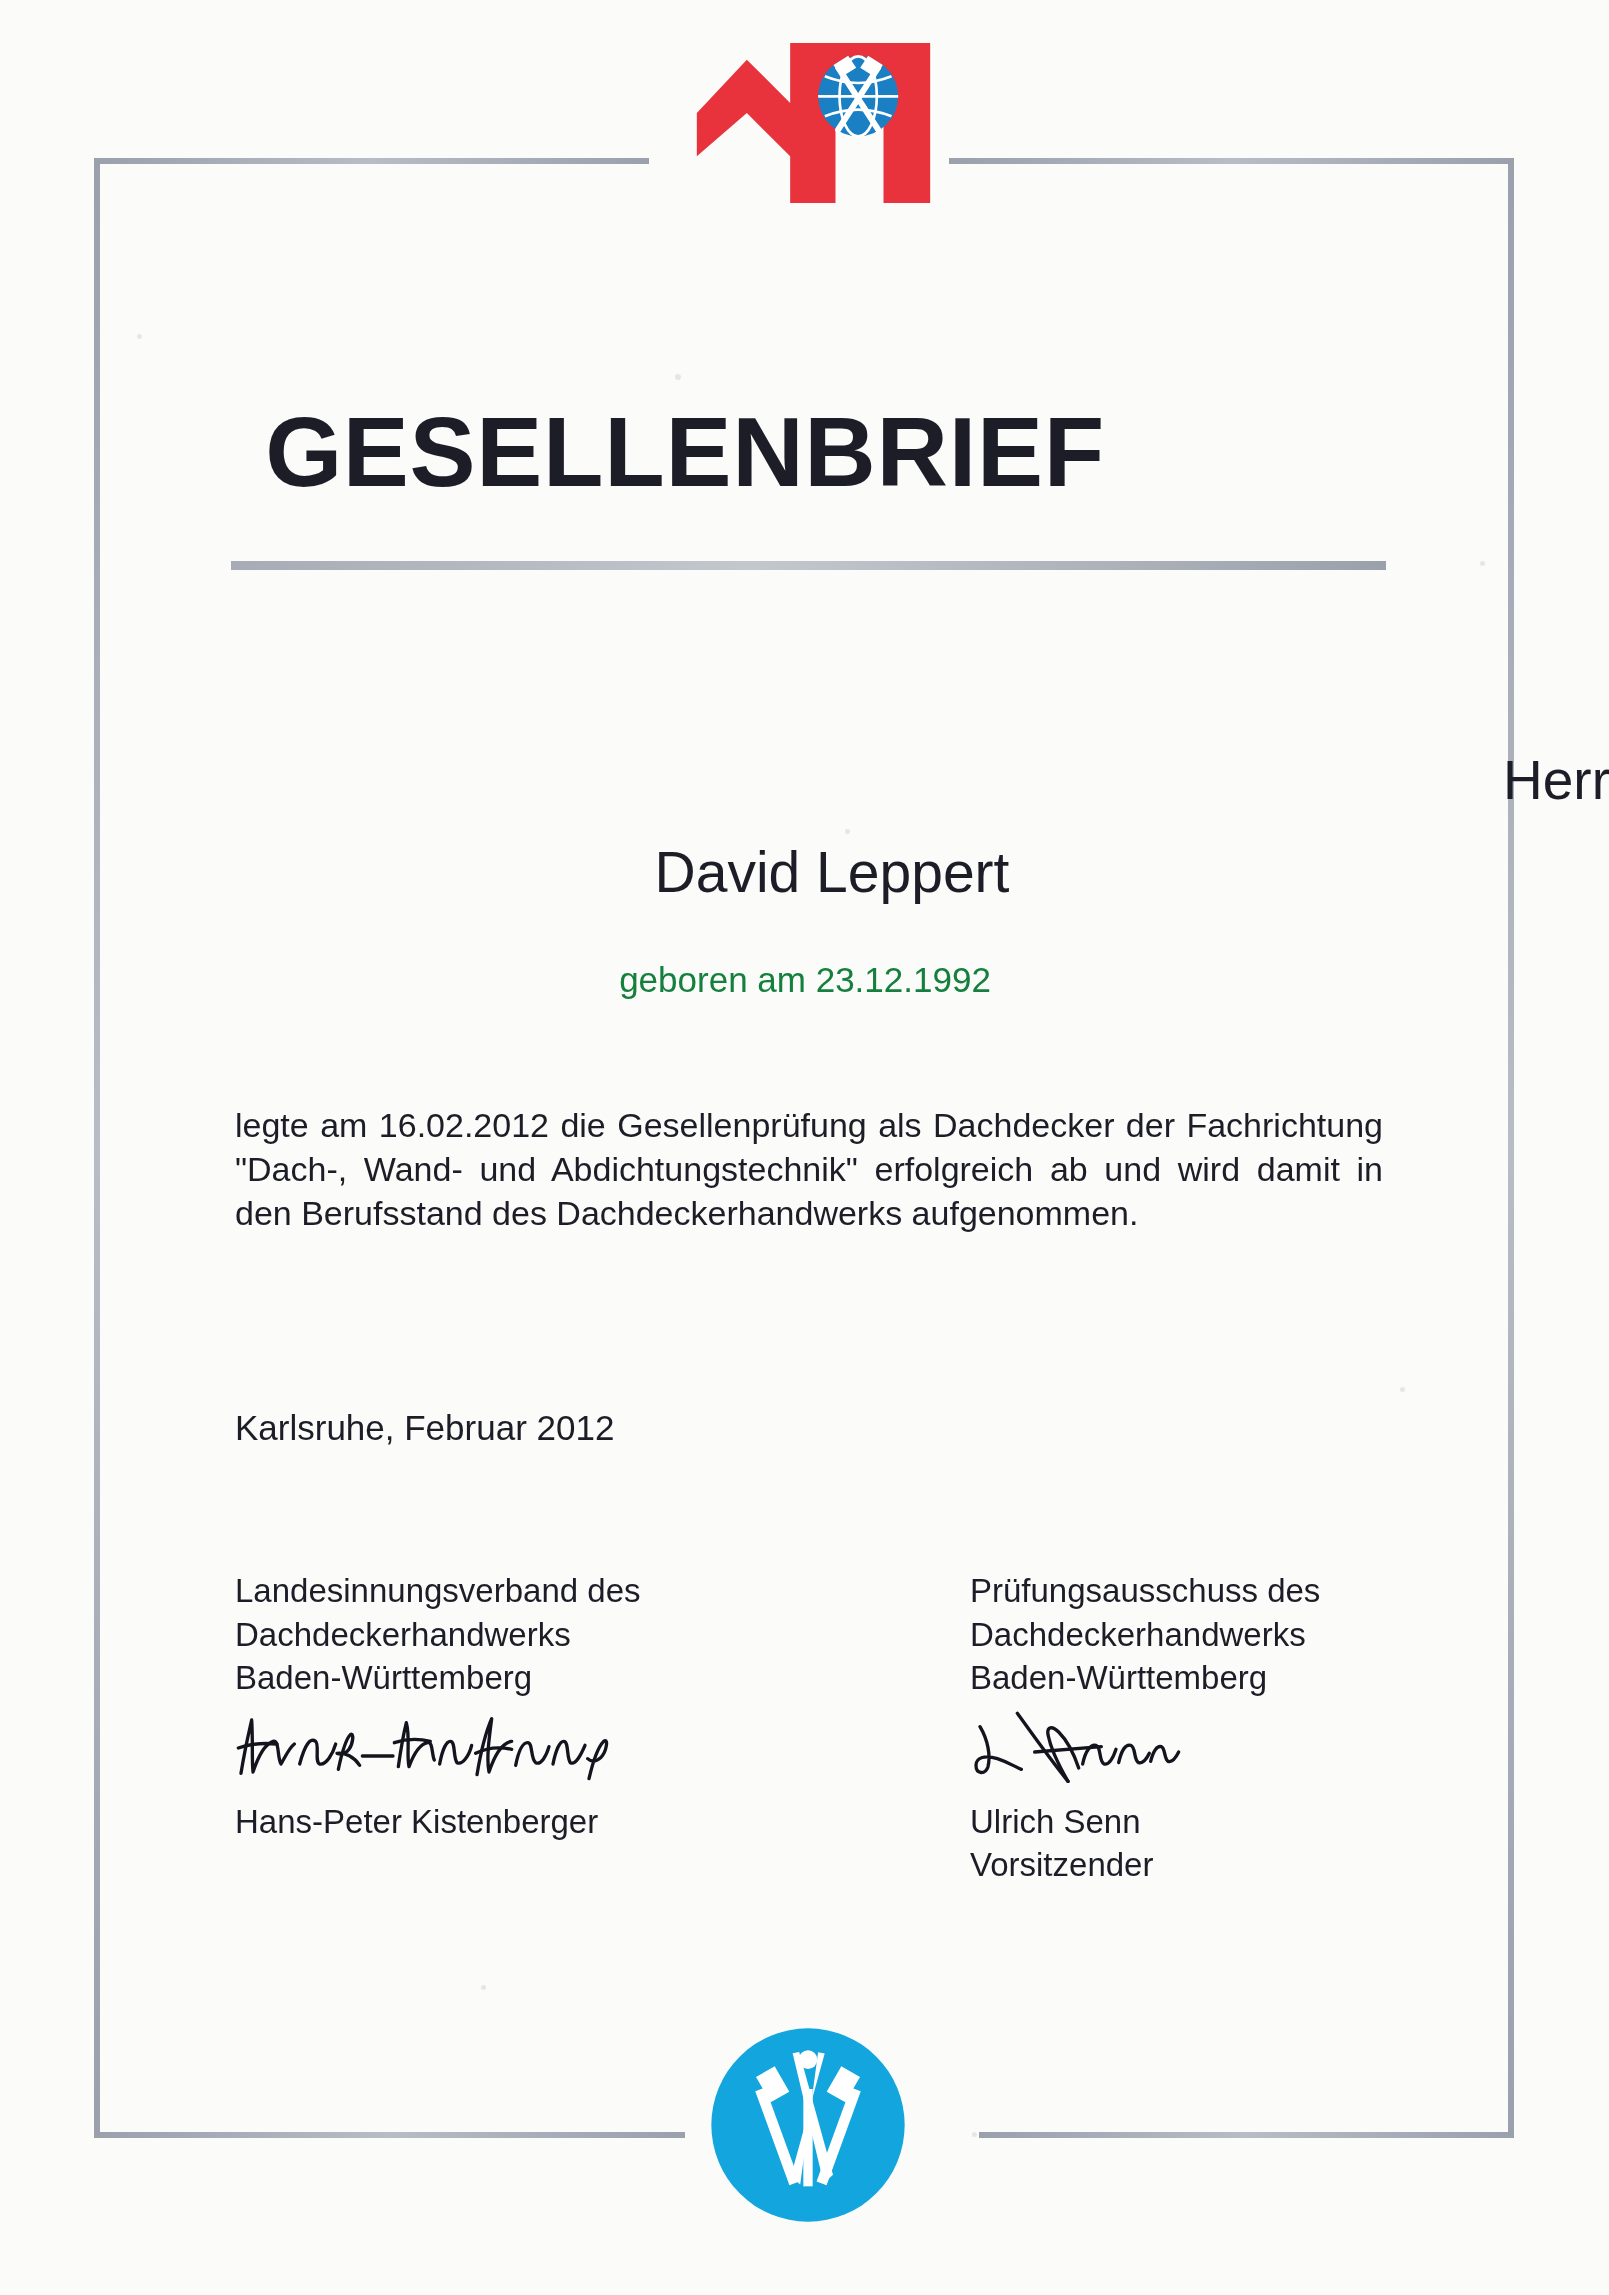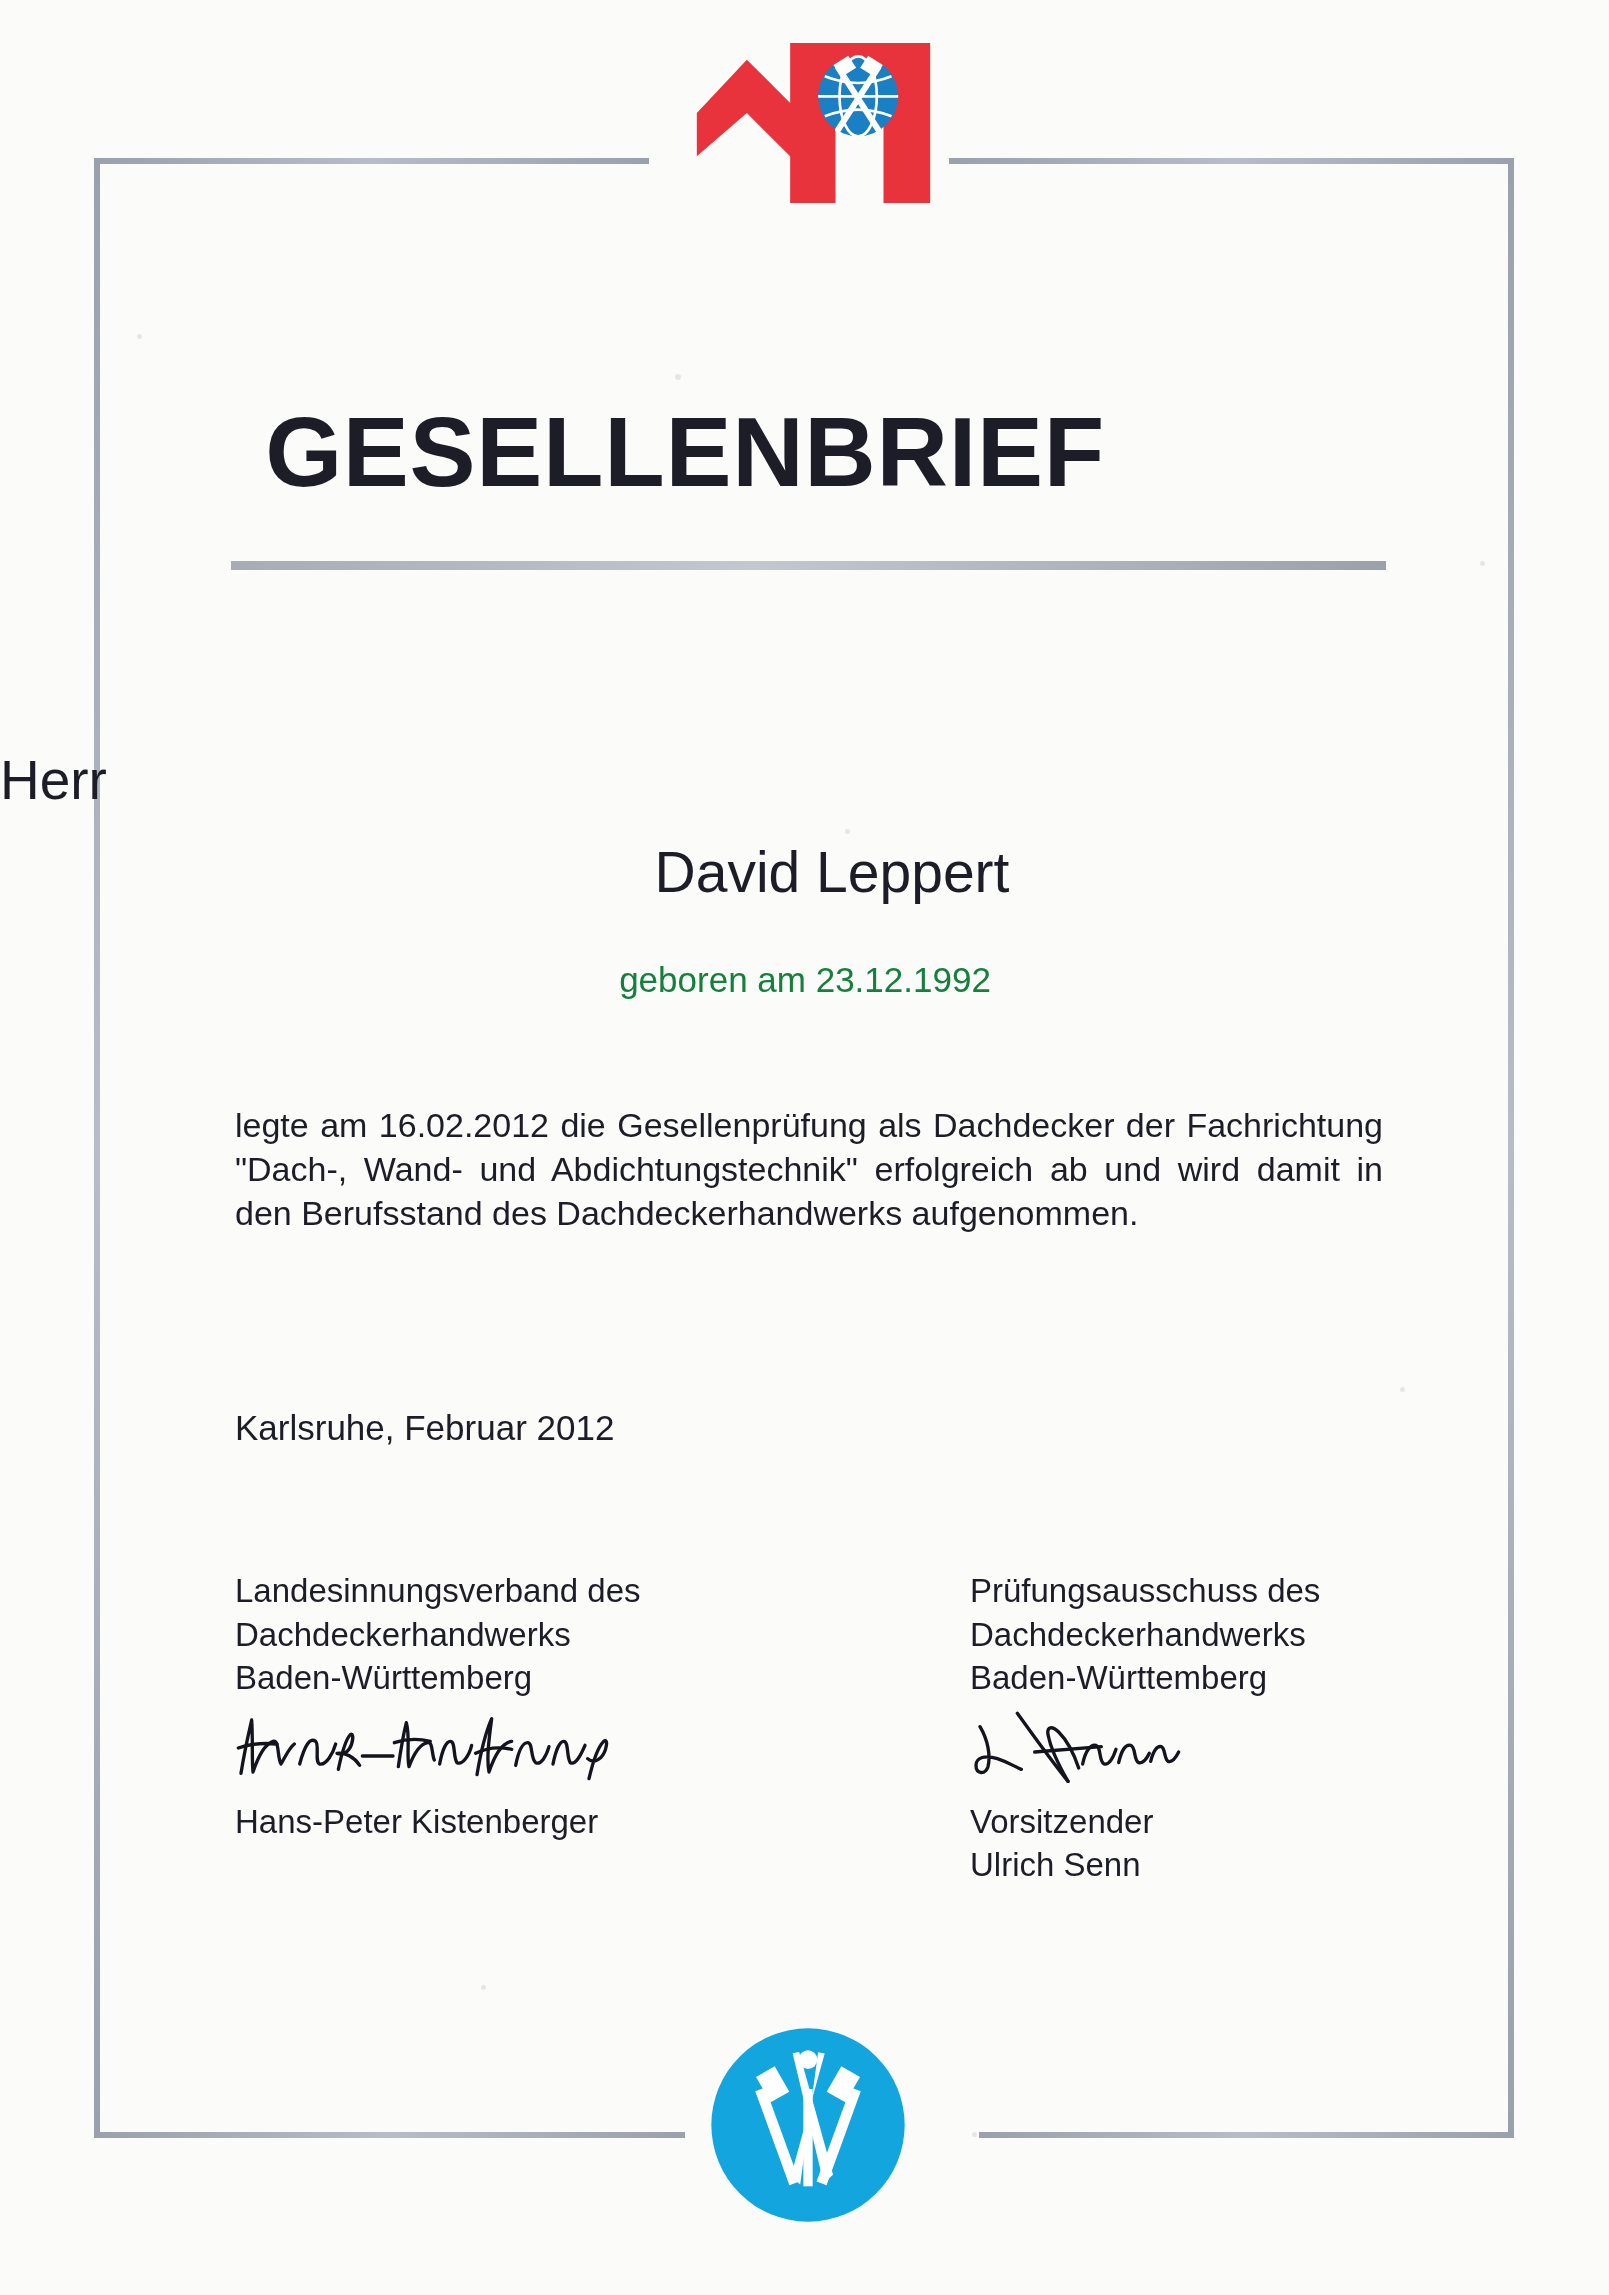--- a/index.html
+++ b/index.html
@@ -65,21 +65,21 @@
     height: 9.4px;
     background: linear-gradient(90deg, #a6abb5 0%, #c3c7ce 45%, #9ba1ab 100%);
   }
 
   
   #salutation {
     position: absolute;
     left: 0;
     top: 748px;
     width: 1610px;
-    text-align: left;
+    text-align: right;
     font-size: 55px;
     color: #1d1d28;
   }
   #recipient-name {
     position: absolute;
     left: 0;
     top: 839px;
     width: 1610px;
     text-align: center;
     font-size: 57px;
@@ -236,22 +236,22 @@
           <path d="M14 40 C26 60, 30 84, 26 100 C22 112, 8 112, 8 98 C8 86, 22 82, 40 88 C58 94, 66 100, 76 104"></path>
           <path d="M70 20 C96 56, 120 90, 146 122"></path>
           <path d="M146 122 C132 98, 120 72, 116 52 C114 40, 122 38, 132 48 C146 62, 156 84, 162 102"></path>
           <path d="M96 78 L196 70"></path>
           <path d="M168 96 C172 76, 180 66, 188 68 C196 70, 192 92, 200 96 C208 98, 214 86, 218 74"></path>
           <path d="M222 94 C226 76, 232 66, 240 68 C248 70, 244 90, 252 94 C258 96, 264 88, 268 80"></path>
           <path d="M270 92 C274 76, 280 68, 286 70 C292 72, 290 88, 296 92 C302 94, 308 86, 312 78"></path>
         </g>
       </svg>
     </div>
+    <div class="sig-person">Ulrich Senn</div>
     <div class="sig-person">Vorsitzender</div>
-    <div class="sig-person">Ulrich Senn</div>
   </div>
 
   <div id="bottom-logo">
     <svg viewBox="0 0 300 300" xmlns="http://www.w3.org/2000/svg">
       <circle cx="150" cy="150" r="145" fill="#12a5de"></circle>
       <g fill="#ffffff">
 
         <path d="M146 40 l10 0 l18 190 l-16 10 Z" transform="rotate(-10 150 150)"></path>
         <path d="M146 40 l10 0 l-18 190 l16 10 Z" transform="rotate(10 150 150)"></path>
         <circle cx="150" cy="52" r="14"></circle>

